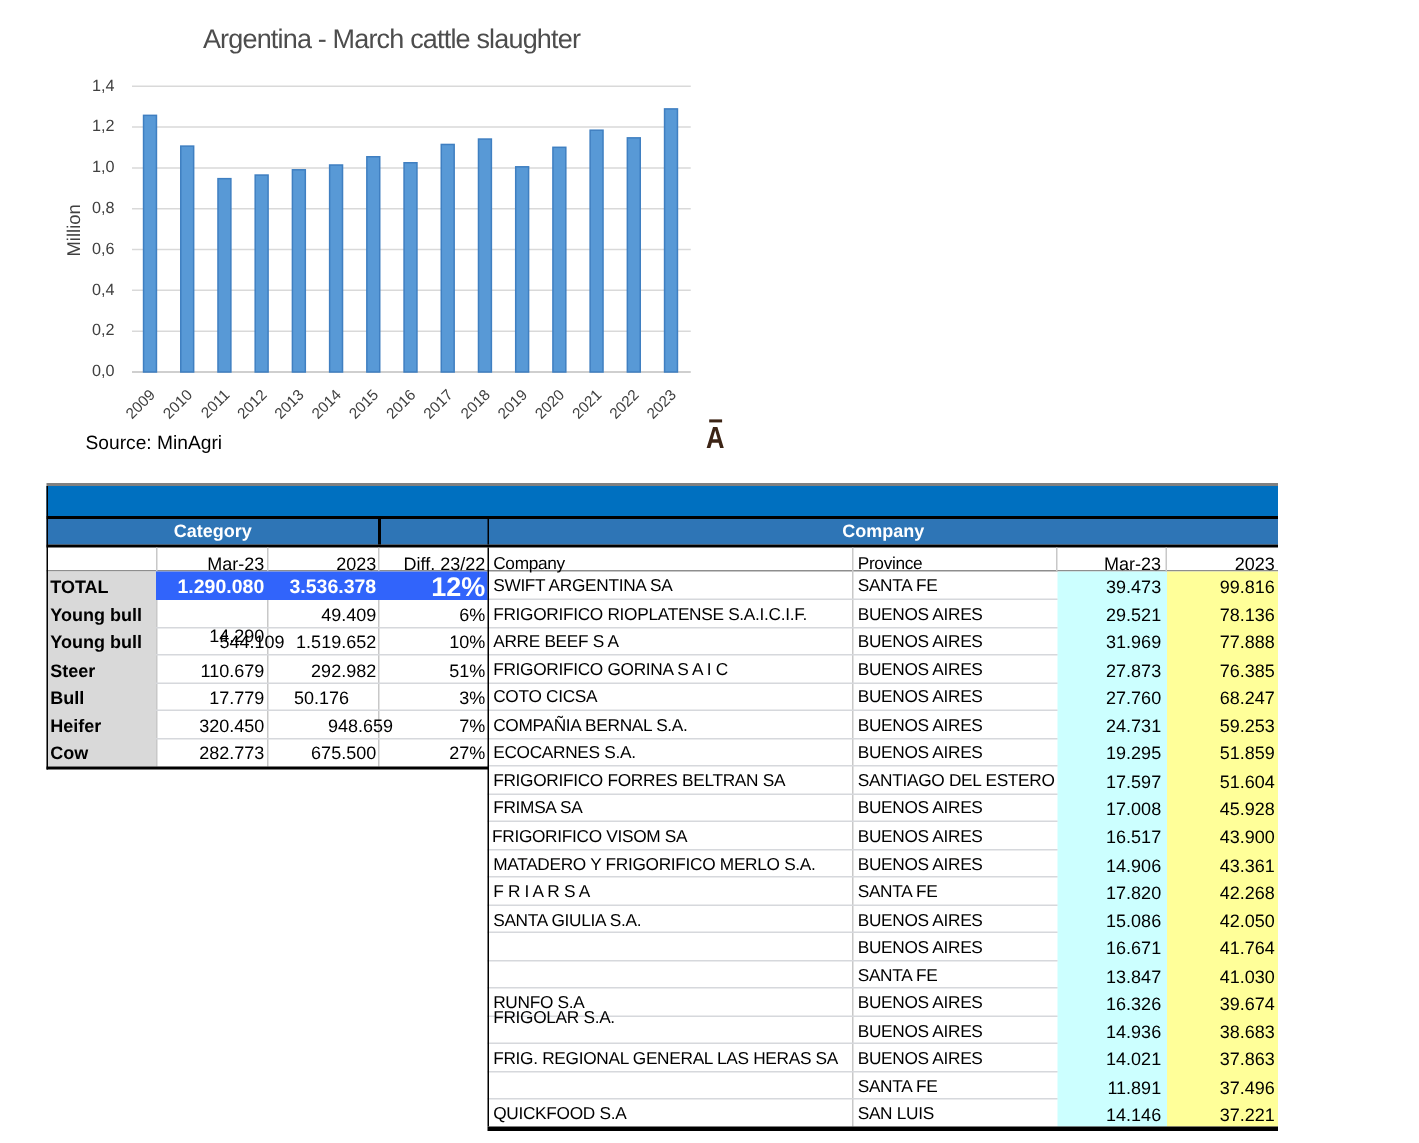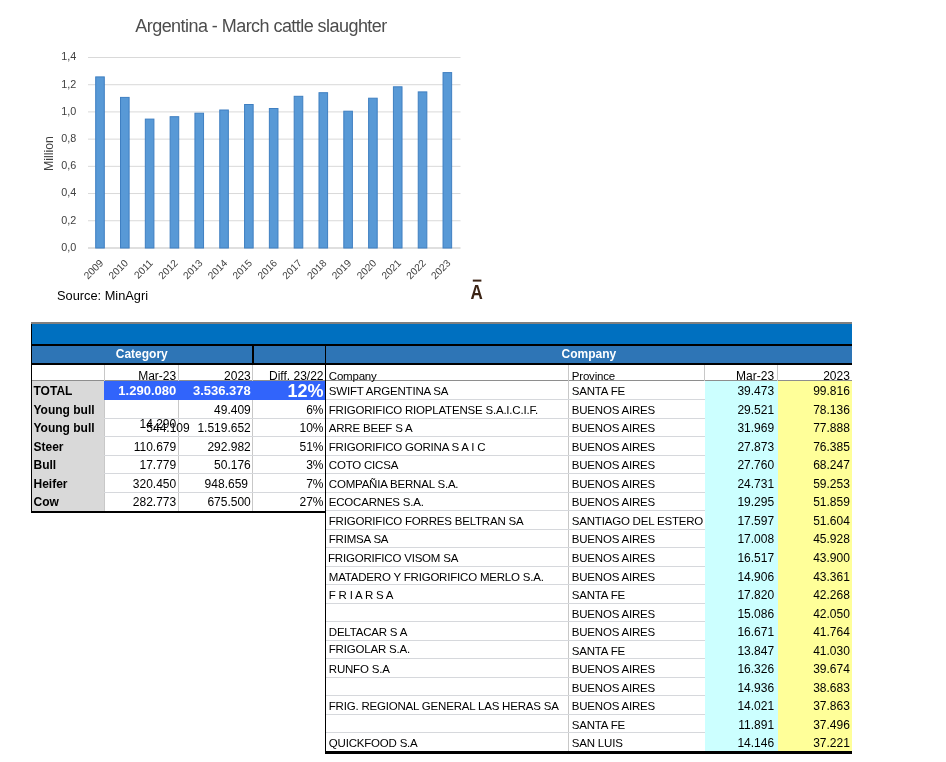--- a/index.html
+++ b/index.html
@@ -183,32 +183,32 @@
 <div class="a" style="left:252.6px;top:437.86px;width:70.9px;height:18.52px;">
       <div class="num" style="line-height:18.52px;">51%</div>
     </div>
 <div class="a" style="left:33.5px;top:456.38px;width:70.8px;height:18.52px;">
       <div class="txt bold" style="line-height:18.52px;">Bull</div>
     </div>
 <div class="a" style="left:104.3px;top:456.38px;width:71.9px;height:18.52px;">
       <div class="num" style="line-height:18.52px;">17.779</div>
     </div>
 <div class="a" style="left:178px;top:456.38px;width:72.8px;height:18.52px;">
-      <div class="num" style="line-height:18.52px;">50.176</div>
+      <div class="num" style="line-height:18.52px;text-align:center;">50.176</div>
     </div>
 <div class="a" style="left:252.6px;top:456.38px;width:70.9px;height:18.52px;">
       <div class="num" style="line-height:18.52px;">3%</div>
     </div>
 <div class="a" style="left:33.5px;top:474.9px;width:70.8px;height:18.52px;">
       <div class="txt bold" style="line-height:18.52px;">Heifer</div>
     </div>
 <div class="a" style="left:104.3px;top:474.9px;width:71.9px;height:18.52px;">
       <div class="num" style="line-height:18.52px;">320.450</div>
     </div>
-<div class="a" style="left:164px;top:474.9px;width:84px;height:18.52px;">
+<div class="a" style="left:178px;top:474.9px;width:84px;height:18.52px;">
       <div class="num" style="line-height:18.52px;">948.659</div>
     </div>
 <div class="a" style="left:252.6px;top:474.9px;width:70.9px;height:18.52px;">
       <div class="num" style="line-height:18.52px;">7%</div>
     </div>
 <div class="a" style="left:33.5px;top:493.42px;width:70.8px;height:18.52px;">
       <div class="txt bold" style="line-height:18.52px;">Cow</div>
     </div>
 <div class="a" style="left:104.3px;top:493.42px;width:71.9px;height:18.52px;">
       <div class="num" style="line-height:18.52px;">282.773</div>
@@ -356,32 +356,32 @@
     </div>
 <div class="a" style="left:571.8px;top:586.02px;width:133px;height:18.52px;">
       <div class="txt co" style="line-height:18.52px;">SANTA FE</div>
     </div>
 <div class="a" style="left:704.8px;top:586.02px;width:69.3px;height:18.52px;">
       <div class="num" style="line-height:18.52px;">17.820</div>
     </div>
 <div class="a" style="left:777.6px;top:586.02px;width:72.3px;height:18.52px;">
       <div class="num" style="line-height:18.52px;">42.268</div>
     </div>
+<div class="a" style="left:328.8px;top:604.54px;width:239.5px;height:18.52px;">
+      <div class="txt co" style="line-height:18.52px;">SANTA GIULIA S.A.</div>
+    </div>
 <div class="a" style="left:571.8px;top:604.54px;width:133px;height:18.52px;">
       <div class="txt co" style="line-height:18.52px;">BUENOS AIRES</div>
     </div>
 <div class="a" style="left:704.8px;top:604.54px;width:69.3px;height:18.52px;">
       <div class="num" style="line-height:18.52px;">15.086</div>
     </div>
 <div class="a" style="left:777.6px;top:604.54px;width:72.3px;height:18.52px;">
       <div class="num" style="line-height:18.52px;">42.050</div>
     </div>
-<div class="a" style="left:328.8px;top:623.06px;width:239.5px;height:18.52px;">
-      <div class="txt co" style="line-height:18.52px;">DELTACAR S A</div>
-    </div>
 <div class="a" style="left:571.8px;top:623.06px;width:133px;height:18.52px;">
       <div class="txt co" style="line-height:18.52px;">BUENOS AIRES</div>
     </div>
 <div class="a" style="left:704.8px;top:623.06px;width:69.3px;height:18.52px;">
       <div class="num" style="line-height:18.52px;">16.671</div>
     </div>
 <div class="a" style="left:777.6px;top:623.06px;width:72.3px;height:18.52px;">
       <div class="num" style="line-height:18.52px;">41.764</div>
     </div>
 <div class="a" style="left:571.8px;top:641.58px;width:133px;height:18.52px;">
@@ -398,21 +398,21 @@
     </div>
 <div class="a" style="left:571.8px;top:660.1px;width:133px;height:18.52px;">
       <div class="txt co" style="line-height:18.52px;">BUENOS AIRES</div>
     </div>
 <div class="a" style="left:704.8px;top:660.1px;width:69.3px;height:18.52px;">
       <div class="num" style="line-height:18.52px;">16.326</div>
     </div>
 <div class="a" style="left:777.6px;top:660.1px;width:72.3px;height:18.52px;">
       <div class="num" style="line-height:18.52px;">39.674</div>
     </div>
-<div class="a" style="left:328.8px;top:640px;width:239.5px;height:18.52px;">
+<div class="a" style="left:328.8px;top:670px;width:239.5px;height:18.52px;">
       <div class="txt co" style="line-height:18.52px;">FRIGOLAR S.A.</div>
     </div>
 <div class="a" style="left:571.8px;top:678.62px;width:133px;height:18.52px;">
       <div class="txt co" style="line-height:18.52px;">BUENOS AIRES</div>
     </div>
 <div class="a" style="left:704.8px;top:678.62px;width:69.3px;height:18.52px;">
       <div class="num" style="line-height:18.52px;">14.936</div>
     </div>
 <div class="a" style="left:777.6px;top:678.62px;width:72.3px;height:18.52px;">
       <div class="num" style="line-height:18.52px;">38.683</div>

